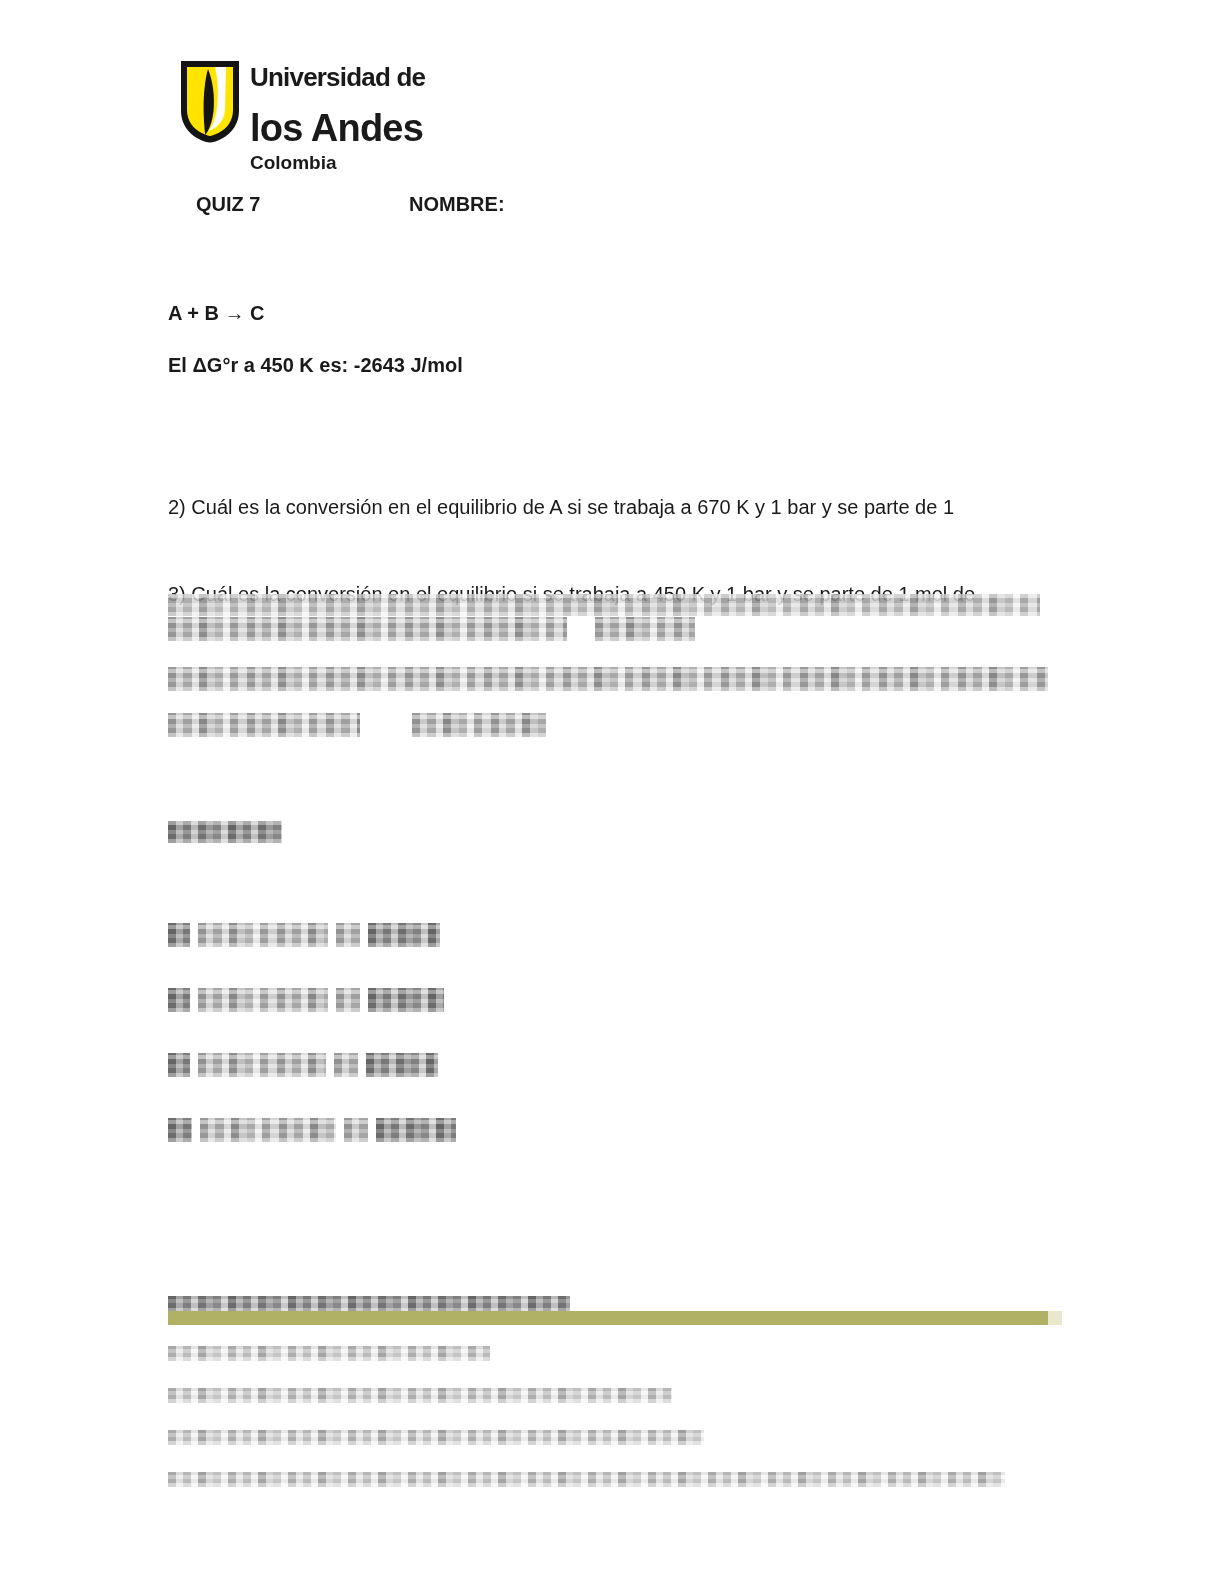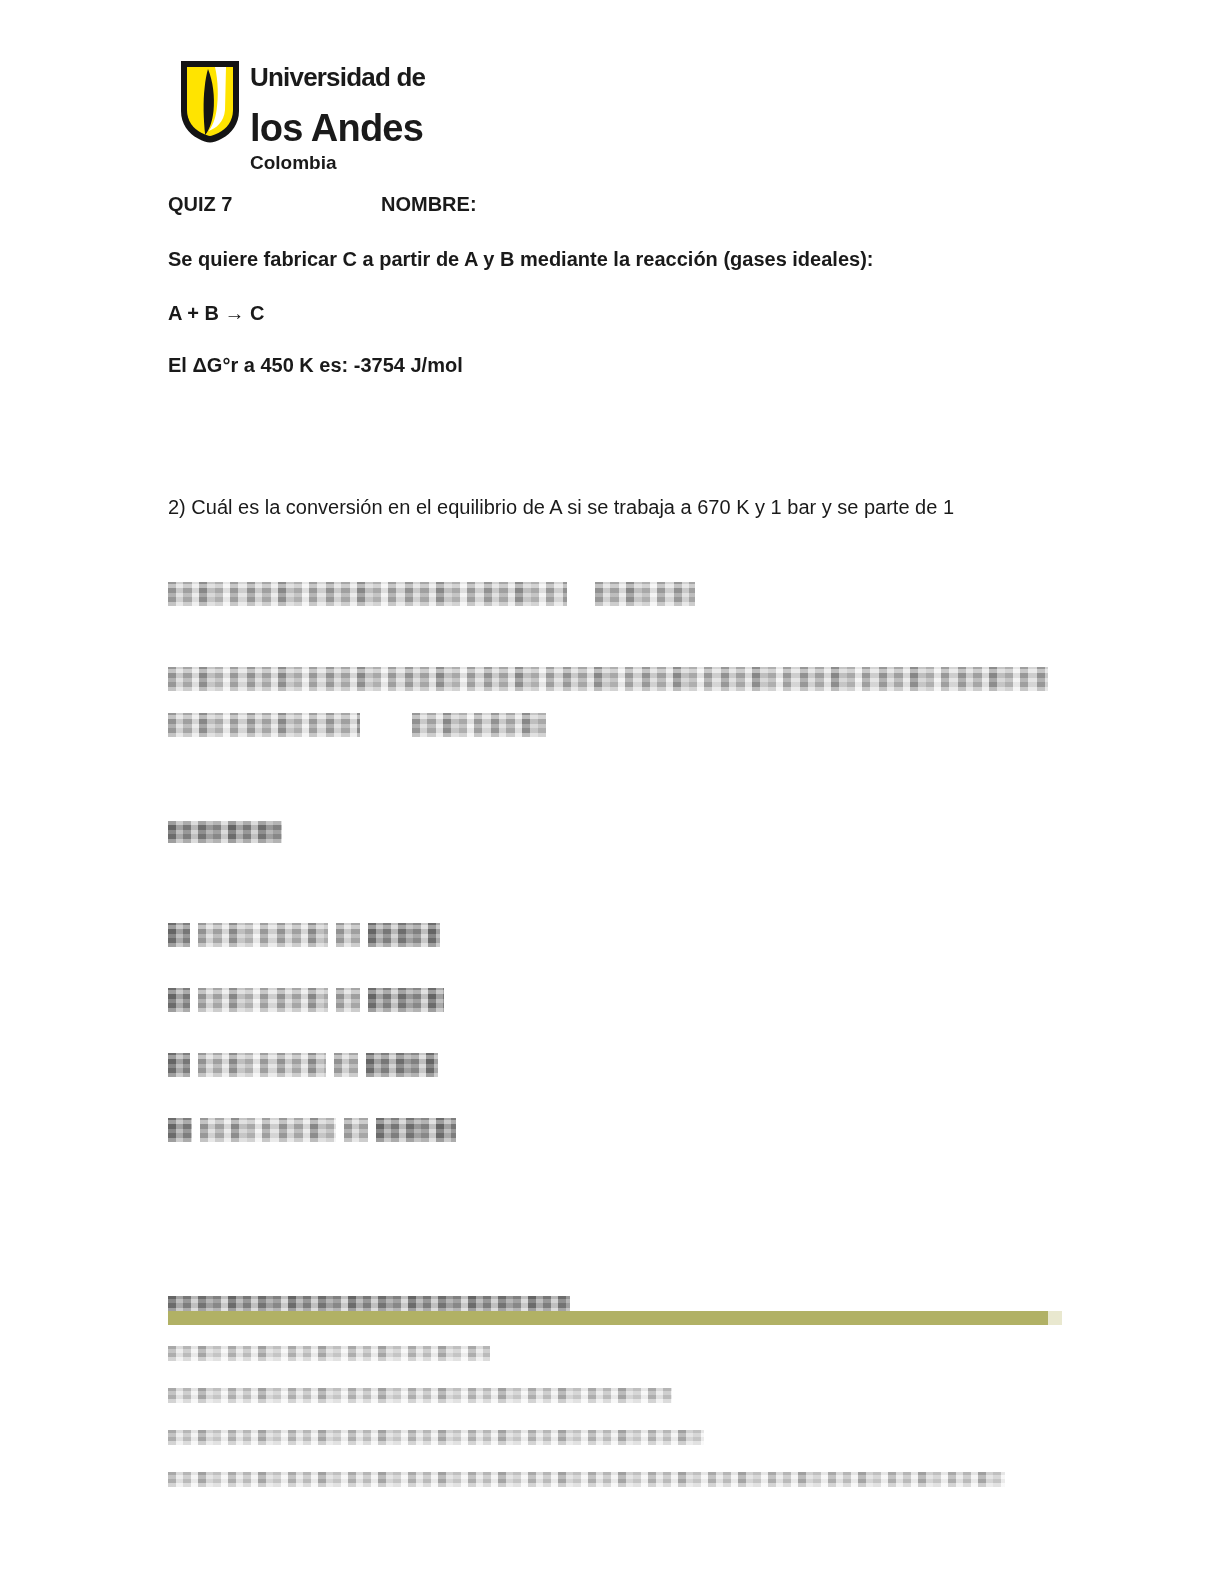--- a/index.html
+++ b/index.html
@@ -9,21 +9,21 @@
     margin:0 auto;
     background:#ffffff;
     font-family:"Liberation Sans", sans-serif;
     color:var(--ink,#1a1a1a);
     overflow:hidden;
   }
   .row{position:absolute;left:168px;white-space:nowrap;}
   .b{font-weight:bold;}
   .body-text{font-size:20px;line-height:22px;}
   .q{font-size:20px;line-height:35px;}
-  .quiz-label{display:inline-block;width:213px;}
+  .quiz-label{display:inline-block;width:213px;margin-left:28px;}
 
   
   .logo{position:absolute;left:180px;top:60px;display:flex;align-items:flex-start;}
   .logo-shield{display:block;}
   .logo-text{margin-left:10px;line-height:1;}
   .lt1{font-size:26px;font-weight:bold;letter-spacing:-0.8px;margin-top:4px;}
   .lt2{font-size:38px;font-weight:bold;letter-spacing:-0.8px;margin-top:19px;}
   .lt3{font-size:19px;font-weight:bold;margin-top:6px;}
 
   
@@ -71,30 +71,33 @@
       <div class="lt1">Universidad de</div>
       <div class="lt2">los Andes</div>
       <div class="lt3">Colombia</div>
     </div>
   </div>
 
   <div class="row body-text" style="top:193px">
     <span class="b quiz-label">QUIZ 7</span><span class="b">NOMBRE:</span>
   </div>
 
-  <div class="row body-text b" style="top:248px">Se quiere fabricar C a partir de A y B mediante la reacción (gases ideales):</div>
   <div class="row body-text b" style="top:302px">A + B → C</div>
-  <div class="row body-text b" style="top:354px">El ΔG°r a 450 K es: -3754 J/mol</div>
+  <div class="row body-text b" style="top:354px">El ΔG°r a 450 K es: -2643 J/mol</div>
 
 
   <div class="row q" style="top:490px">
     <div>2) Cuál es la conversión en el equilibrio de A si se trabaja a 670 K y 1 bar y se parte de 1</div>
   </div>
 
   <div class="row q" style="top:577px">
+    <div style="position:relative">
+      <span>3) Cuál es la conversión en el equilibrio si se trabaja a 450 K y 1 bar y se parte de 1 mol de</span>
+      <span class="mx h22 overlay" style="width: 872px;"></span>
+    </div>
     <div style="margin-top:5px">
       <span class="mx h24" style="width: 399px;"></span><span class="sp28"></span><span class="mx h24" style="width: 100px;"></span>
     </div>
   </div>
 
   <div class="row q" style="top:667px">
     <div>
       <span class="mx h24" style="width: 880px;"></span>
     </div>
     <div style="margin-top:11px">

